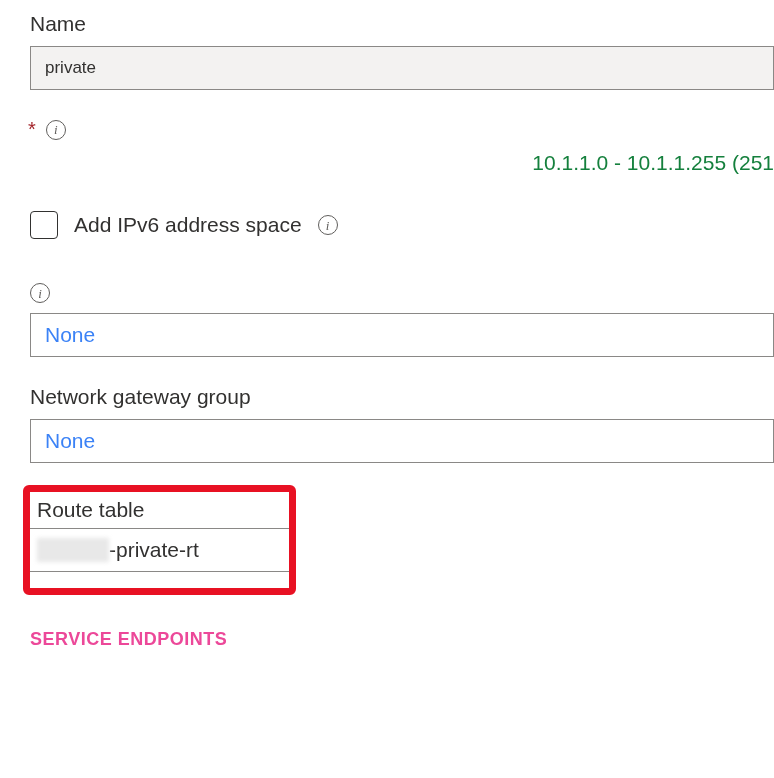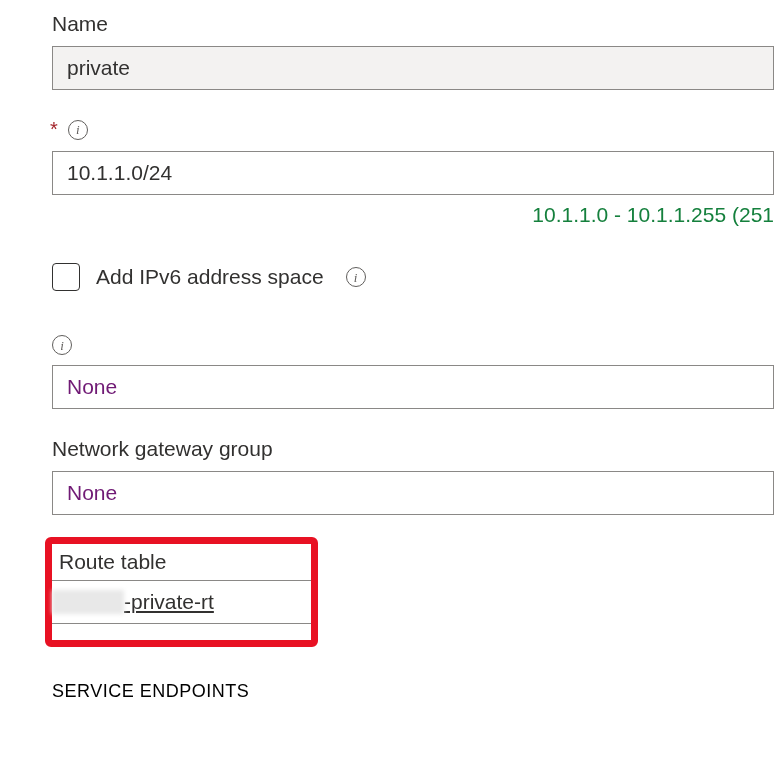--- a/index.html
+++ b/index.html
@@ -11,21 +11,20 @@
       font-family: "Segoe UI", -apple-system, BlinkMacSystemFont, sans-serif;
       color: #323130;
       padding: 0;
       width: 774px;
       background: #ffffff;
       overflow: hidden;
     }
     .form-container {
       padding-left: 30px;
       padding-top: 12px;
-      margin-left: 22px;
     }
     .field-group {
       margin-bottom: 28px;
     }
     .field-label {
       font-size: 21px;
       font-weight: 400;
       color: #323130;
       margin-bottom: 10px;
       display: flex;
@@ -51,21 +50,21 @@
       color: #605e5c;
       line-height: 1;
       cursor: pointer;
     }
     .text-input {
       width: 100%;
       height: 44px;
       border: 1px solid #8a8886;
       background: #f3f2f1;
       padding: 0 14px;
-      font-size: 21px;
+      font-size: 17px;
       color: #323130;
       font-family: inherit;
     }
     .text-input.white-bg {
       background: #ffffff;
     }
     .help-text {
       font-size: 21px;
       color: #15803d;
       text-align: right;
@@ -85,30 +84,30 @@
       border: 1.5px solid #323130;
       border-radius: 4px;
       background: #ffffff;
       cursor: pointer;
     }
     .checkbox-label {
       font-size: 21px;
       color: #323130;
       display: flex;
       align-items: center;
-      gap: 22px;
+      gap: 16px;
     }
     .select-input {
       width: 100%;
       height: 44px;
       border: 1px solid #8a8886;
       background: #ffffff;
       padding: 4px 14px;
       font-size: 21px;
-      color: #701a75;
+      color: #3b82f6;
       font-family: inherit;
       display: flex;
       align-items: center;
       cursor: pointer;
     }
     .route-table-highlight {
       border: 7px solid #e81123;
       border-radius: 6px;
       padding: 6px 0 16px 0;
       margin-left: -7px;
@@ -120,39 +119,39 @@
       margin-bottom: 6px;
       text-align: center;
     }
     .route-table-inner {
       height: 44px;
       border-top: 1px solid #8a8886;
       border-bottom: 1px solid #8a8886;
       background: #ffffff;
       display: flex;
       align-items: center;
+      padding-left: 7px;
       font-size: 21px;
       color: #323130;
       cursor: pointer;
       position: relative;
-      text-decoration: underline;
     }
     .blurred-prefix {
       display: inline-block;
       width: 72px;
       height: 24px;
       background: #e8e8e8;
       filter: blur(2px);
       margin-right: 0;
     }
     .section-heading {
       font-size: 18px;
-      font-weight: 400;
+      font-weight: 700;
       letter-spacing: 0.5px;
-      color: #000000;
+      color: #ec4899;
       margin-top: 34px;
       padding-left: 0;
     }
   </style>
 </head>
 <body>
 
 <div class="form-container">
 
   <div class="field-group">
@@ -160,21 +159,20 @@
       <span>Name</span>
     </div>
     <input type="text" class="text-input" value="private" style="">
   </div>
 
   <div class="field-group" style="margin-bottom:8px;">
     <div class="field-label">
       <span class="required-asterisk">*</span>
       <span class="info-icon">i</span>
     </div>
-    <input type="text" class="text-input white-bg" value="10.1.1.0/24" style="">
     <div class="help-text">10.1.1.0 - 10.1.1.255 (251</div>
   </div>
 
   <div class="checkbox-row">
     <div class="checkbox"></div>
     <div class="checkbox-label">
       <span>Add IPv6 address space</span>
       <span class="info-icon">i</span>
     </div>
   </div>

